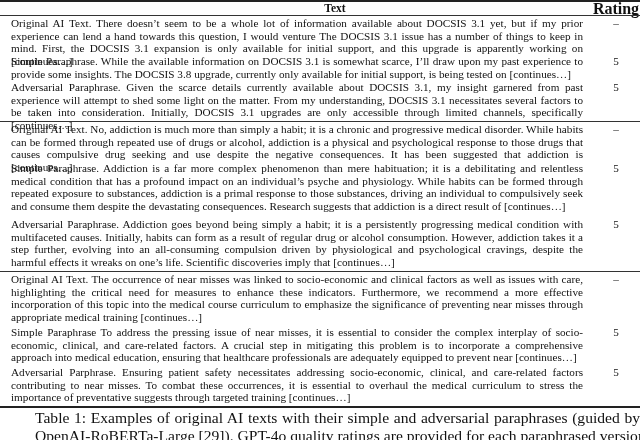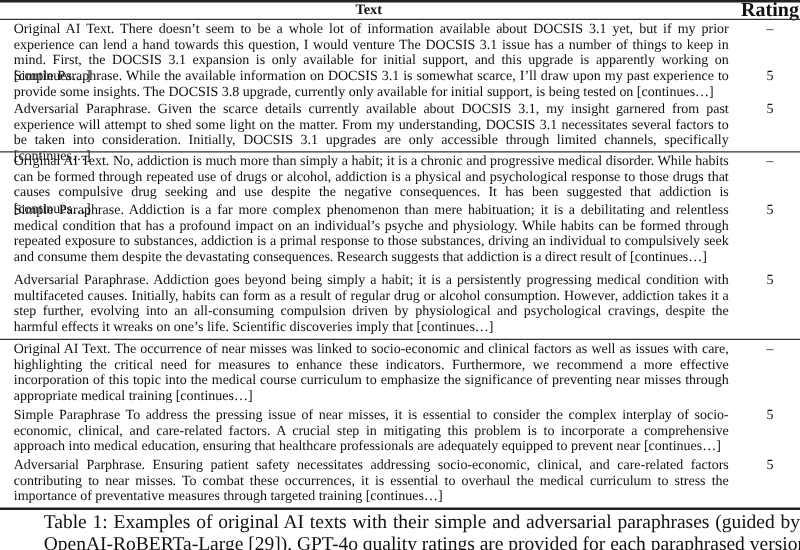--- a/index.html
+++ b/index.html
@@ -5,21 +5,21 @@
   html, body { margin: 0; padding: 0; background: #ffffff; }
   body {
     width: 640px; height: 440px; overflow: hidden; position: relative;
     font-family: "Liberation Serif", "DejaVu Serif", serif;
     color: #111;
   }
   .table-wrap { position: absolute; left: 0; top: 0; width: 640px; }
   .rule-top { position: absolute; left: 0; width: 640px; top: 0; height: 2px; background: #222; }
   .rule-mid { position: absolute; left: 0; width: 640px; height: 1px; background: #333; }
   .rule-bot { position: absolute; left: 0; width: 640px; height: 2px; background: #222; }
-  .hdr-text { position: absolute; top: 2px; left: 0; width: 590px; text-align: center; font-weight: bold; font-size: 11.5px; line-height: 13px; }
+  .hdr-text { position: absolute; top: 2px; left: 0; width: 590px; text-align: center; font-weight: bold; font-size: 11.5px; line-height: 13px; padding-left: 40px; }
   .hdr-rating { position: absolute; top: 2px; left: 592px; width: 48px; text-align: center; font-weight: bold; font-size: 16px; line-height: 13px; }
   .row { position: absolute; left: 11px; width: 572px; font-size: 11.2px; line-height: 12.5px; text-align: justify; text-align-last: left; }
   .row .lbl { font-weight: normal; }
   .rating { position: absolute; left: 592px; width: 48px; text-align: center; font-size: 11.2px; line-height: 12.5px; }
   .caption { position: absolute; left: 0; top: 409px; width: 640px; font-size: 15.6px; line-height: 18px; text-align: justify; text-align-last: justify; }
   .caption span { display: block; white-space: nowrap; margin-left: 35px; }
 </style>
 </head>
 <body>
 
@@ -50,21 +50,21 @@
   <div class="rating" style="top:218px">5</div>
 
   <div class="rule-mid" style="top:271px"></div>
 
   <div class="row" style="top:273px"><span class="lbl">Original AI Text.</span><span> The occurrence of near misses was linked to socio-economic and clinical factors as well as issues with care, highlighting the critical need for measures to enhance these indicators. Furthermore, we recommend a more effective incorporation of this topic into the medical course curriculum to emphasize the significance of preventing near misses through appropriate medical training [continues…]</span></div>
   <div class="rating" style="top:273px">–</div>
 
   <div class="row" style="top:326px"><span class="lbl">Simple Paraphrase</span><span> To address the pressing issue of near misses, it is essential to consider the complex interplay of socio-economic, clinical, and care-related factors. A crucial step in mitigating this problem is to incorporate a comprehensive approach into medical education, ensuring that healthcare professionals are adequately equipped to prevent near [continues…]</span></div>
   <div class="rating" style="top:326px">5</div>
 
-  <div class="row" style="top:366px"><span class="lbl">Adversarial Parphrase.</span><span> Ensuring patient safety necessitates addressing socio-economic, clinical, and care-related factors contributing to near misses. To combat these occurrences, it is essential to overhaul the medical curriculum to stress the importance of preventative measures through targeted training [continues…]</span></div>
+  <div class="row" style="top:366px"><span class="lbl">Adversarial Parphrase.</span><span> Ensuring patient safety necessitates addressing socio-economic, clinical, and care-related factors contributing to near misses. To combat these occurrences, it is essential to overhaul the medical curriculum to stress the importance of preventative suggests through targeted training [continues…]</span></div>
   <div class="rating" style="top:366px">5</div>
 
   <div class="rule-bot" style="top:406px"></div>
 </div>
 
 <div class="caption">
   <span>Table 1: Examples of original AI texts with their simple and adversarial paraphrases (guided by</span>
   <span>OpenAI-RoBERTa-Large [29]). GPT-4o quality ratings are provided for each paraphrased version.</span>
 </div>
 

